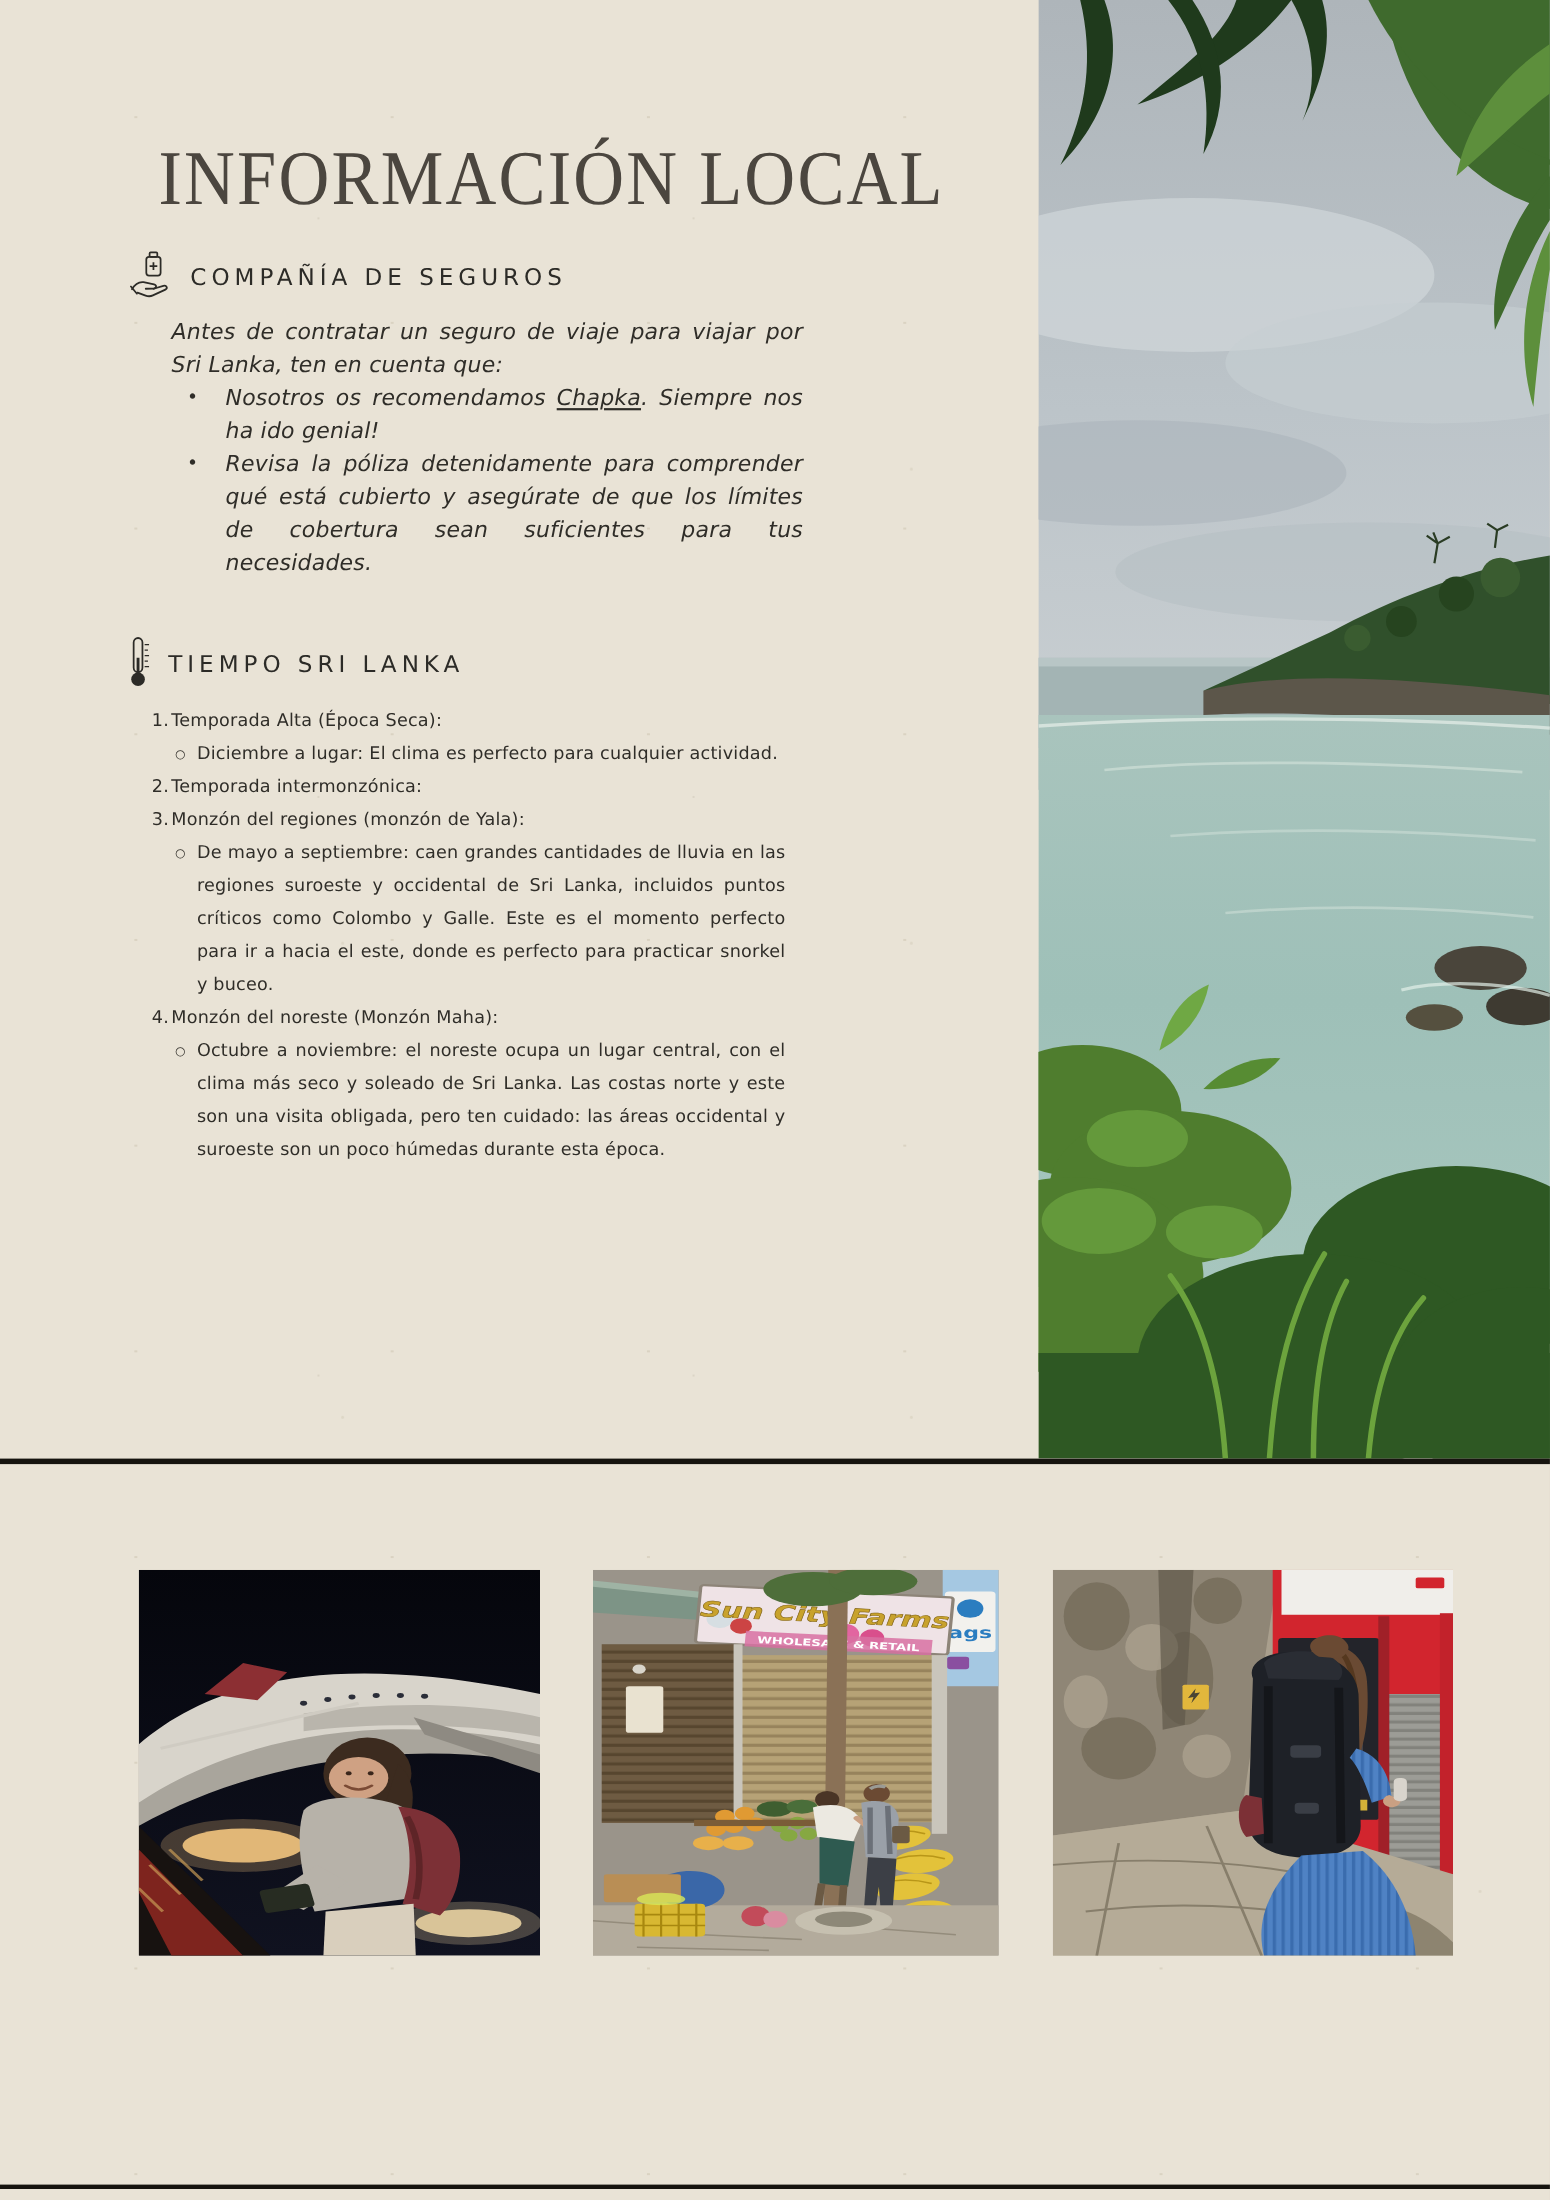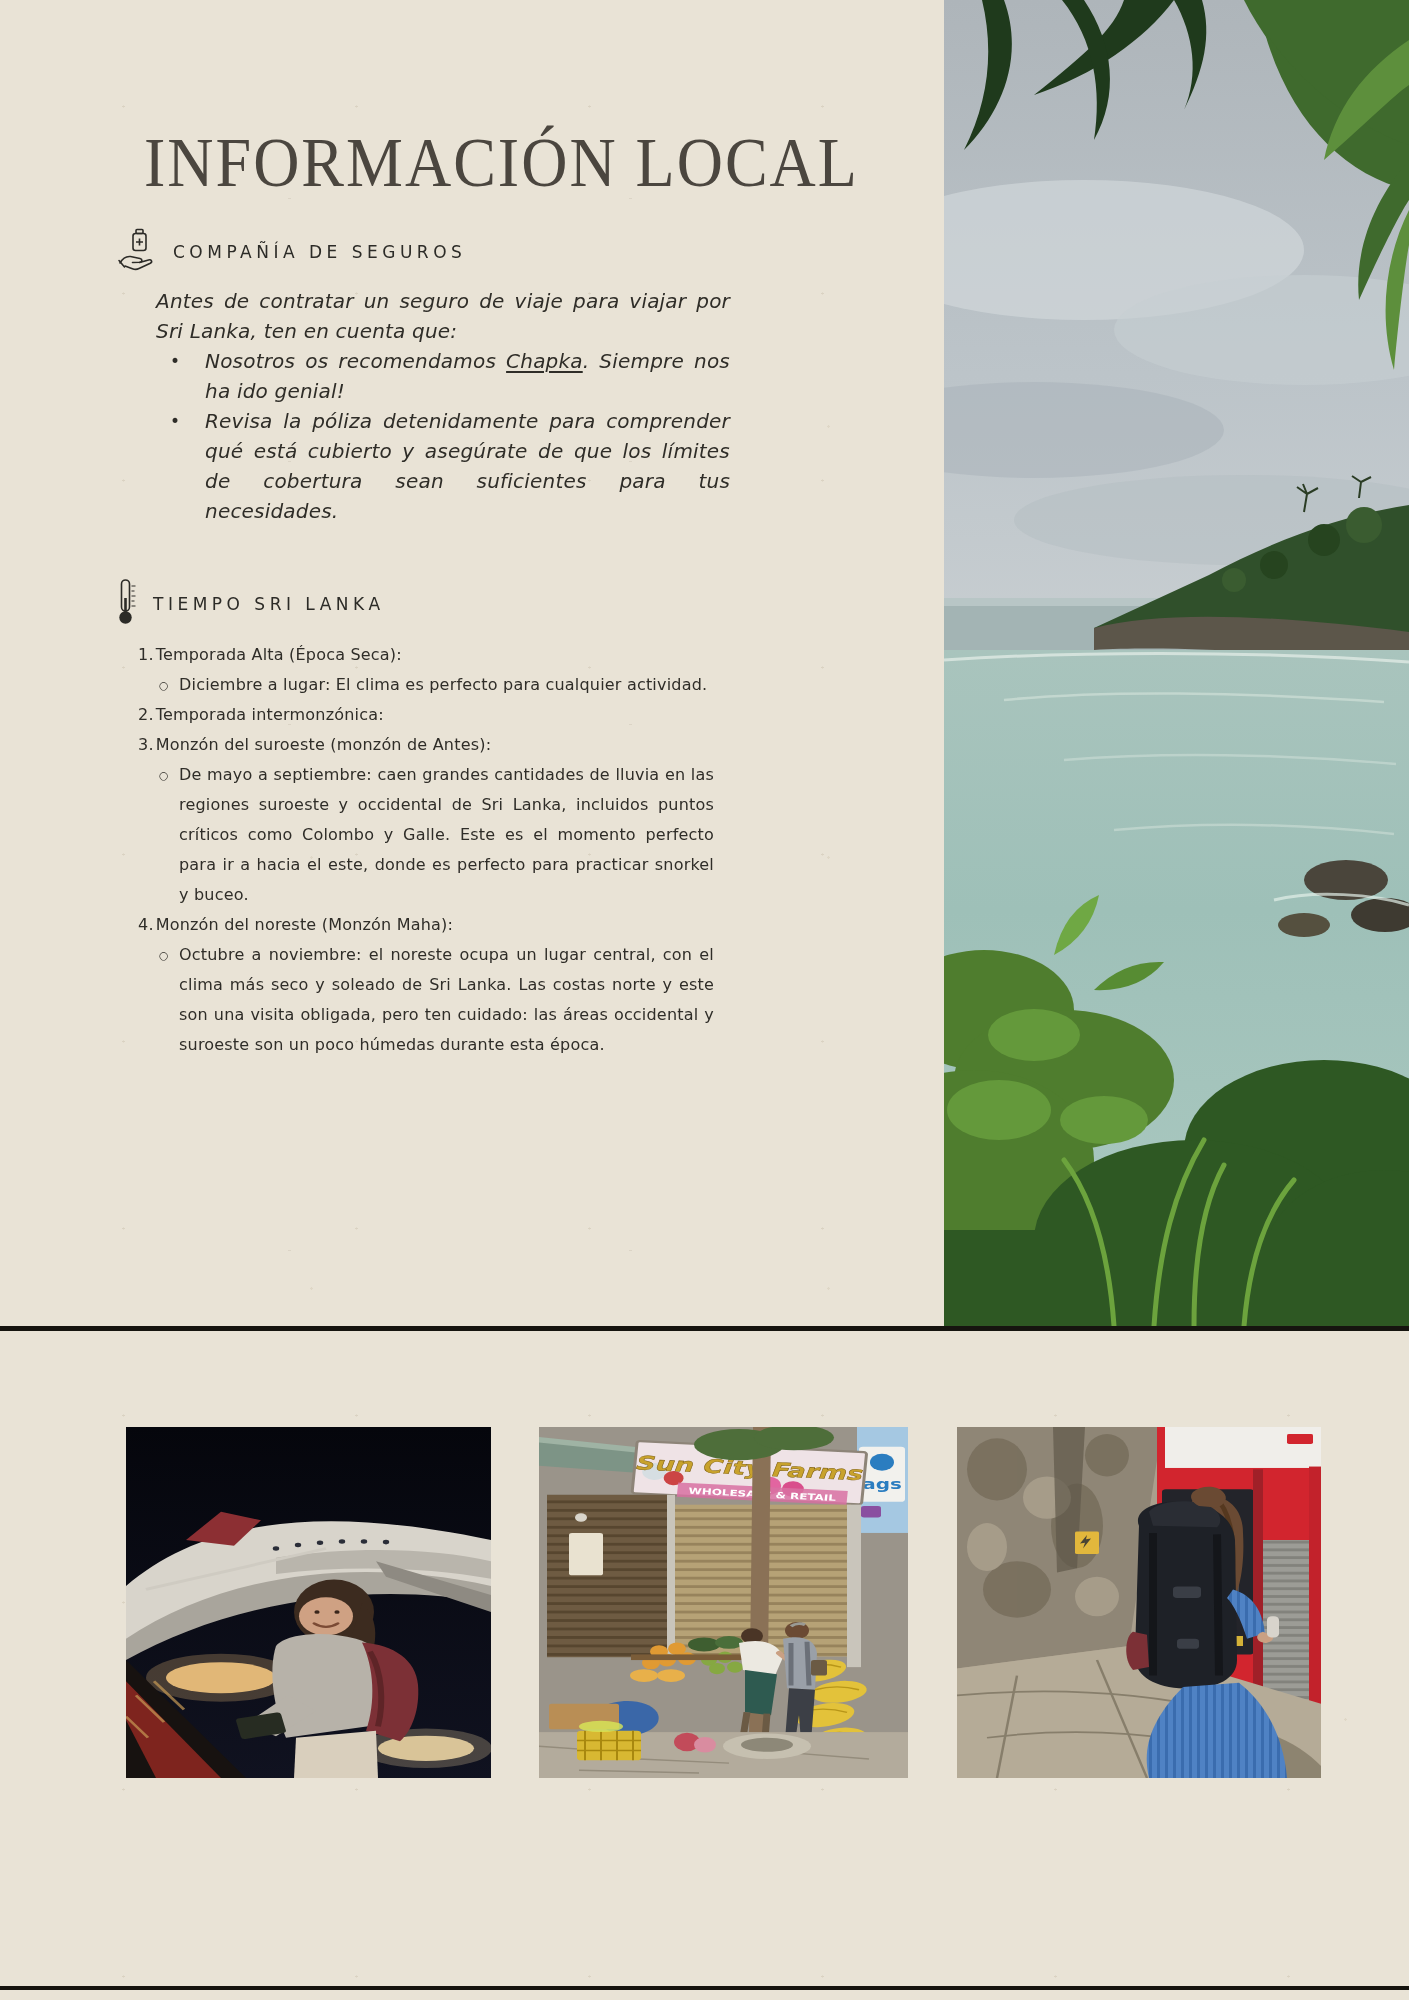--- a/index.html
+++ b/index.html
@@ -14,21 +14,21 @@
     background-position:7px 13px, 119px 67px, 53px 211px;
     font-family:"DejaVu Sans", sans-serif; color:#2f2d28;
   }
   .page-title{
     position:absolute; left:144px; top:122px; margin:0;
     font-family:"Liberation Serif", serif; font-weight:400;
     font-size:64px; letter-spacing:2px; color:#4b463f; white-space:nowrap;
     transform:scaleY(1.1); transform-origin:left top;
   }
   .section-heading{position:absolute; left:116px; display:flex; align-items:center; gap:15px;}
-  .section-heading .label{font-size:17px; letter-spacing:4.5px; color:#2c2b27;}
+  .section-heading .label{font-size:21px; letter-spacing:4.5px; color:#2c2b27;}
   #insurance-heading{top:228px;}
   #weather-heading{top:578px;}
   .line-icon{flex:0 0 auto;}
 
   .intro-block{position:absolute; left:156px; top:286px; width:574px;
     font-size:20px; line-height:30px; letter-spacing:.2px;
     text-align:justify; text-align-last:left;font-style:italic;}
   .intro-block p{margin:0;}
   ul.bullets{margin:0; padding:0; list-style:none;}
   ul.bullets li{position:relative; padding-left:49px;}
@@ -96,21 +96,21 @@
 
   <ol class="seasons">
     <li>
       <div class="season-title"><span class="num">1.</span><span>Temporada Alta (Época Seca):</span></div>
       <div class="season-sub">Diciembre a lugar: El clima es perfecto para cualquier actividad.</div>
     </li>
     <li>
       <div class="season-title"><span class="num">2.</span><span>Temporada intermonzónica:</span></div>
     </li>
     <li>
-      <div class="season-title"><span class="num">3.</span><span>Monzón del suroeste (monzón de Antes):</span></div>
+      <div class="season-title"><span class="num">3.</span><span>Monzón del regiones (monzón de Yala):</span></div>
       <div class="season-sub">De mayo a septiembre: caen grandes cantidades de lluvia en las regiones suroeste y occidental de Sri Lanka, incluidos puntos críticos como Colombo y Galle. Este es el momento perfecto para ir a hacia el este, donde es perfecto para practicar snorkel y buceo.</div>
     </li>
     <li>
       <div class="season-title"><span class="num">4.</span><span>Monzón del noreste (Monzón Maha):</span></div>
       <div class="season-sub">Octubre a noviembre: el noreste ocupa un lugar central, con el clima más seco y soleado de Sri Lanka. Las costas norte y este son una visita obligada, pero ten cuidado: las áreas occidental y suroeste son un poco húmedas durante esta época.</div>
     </li>
   </ol>
 
   <div class="hero-photo">
     <svg viewBox="0 0 465 1326" preserveAspectRatio="none">

